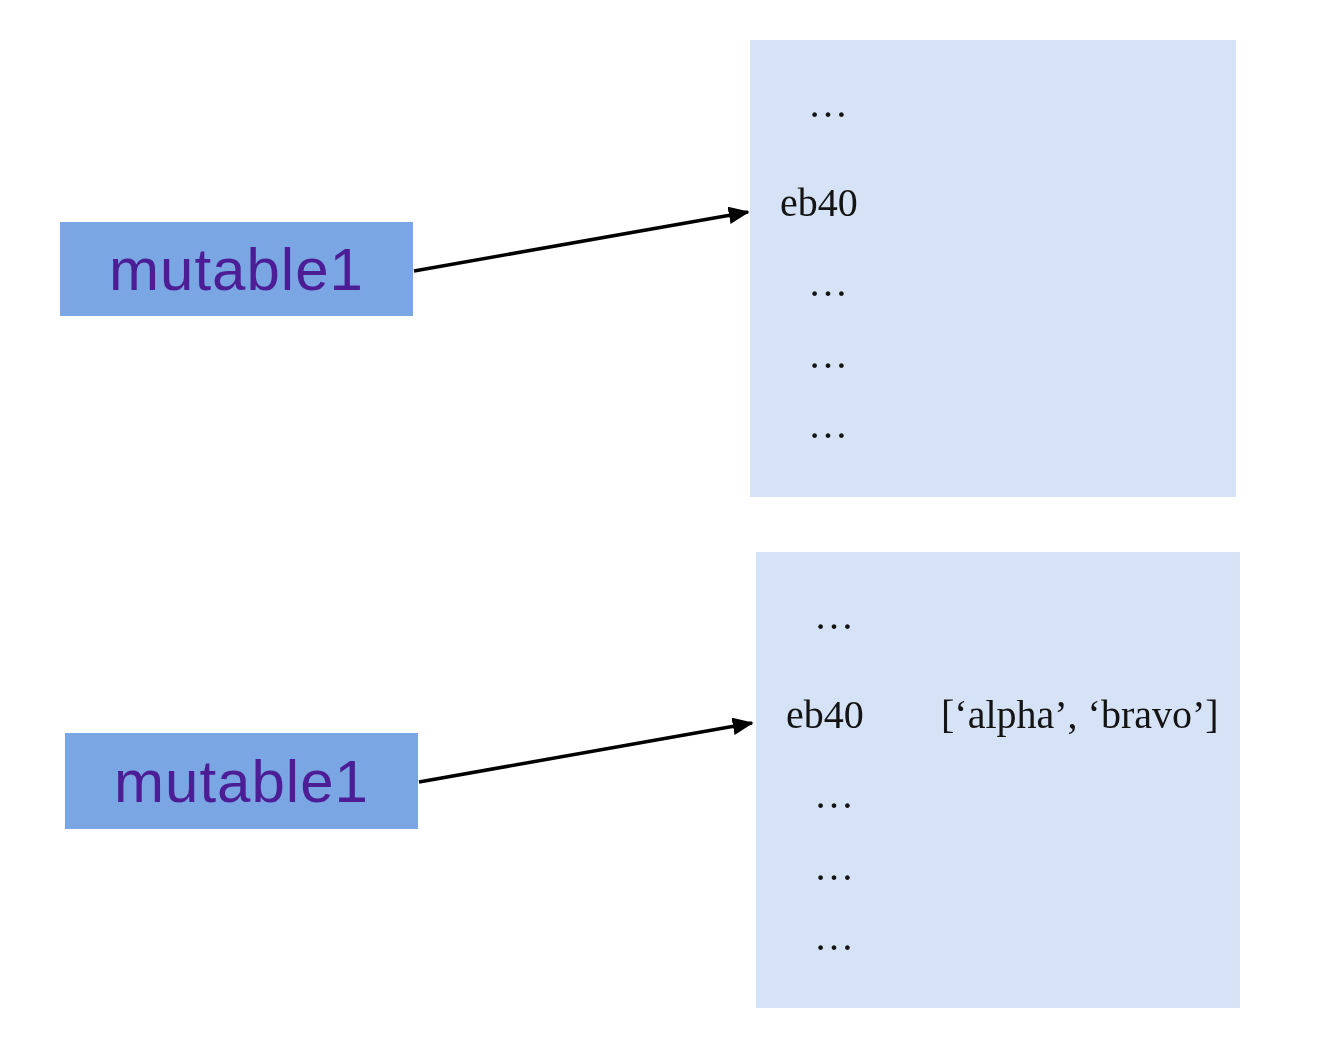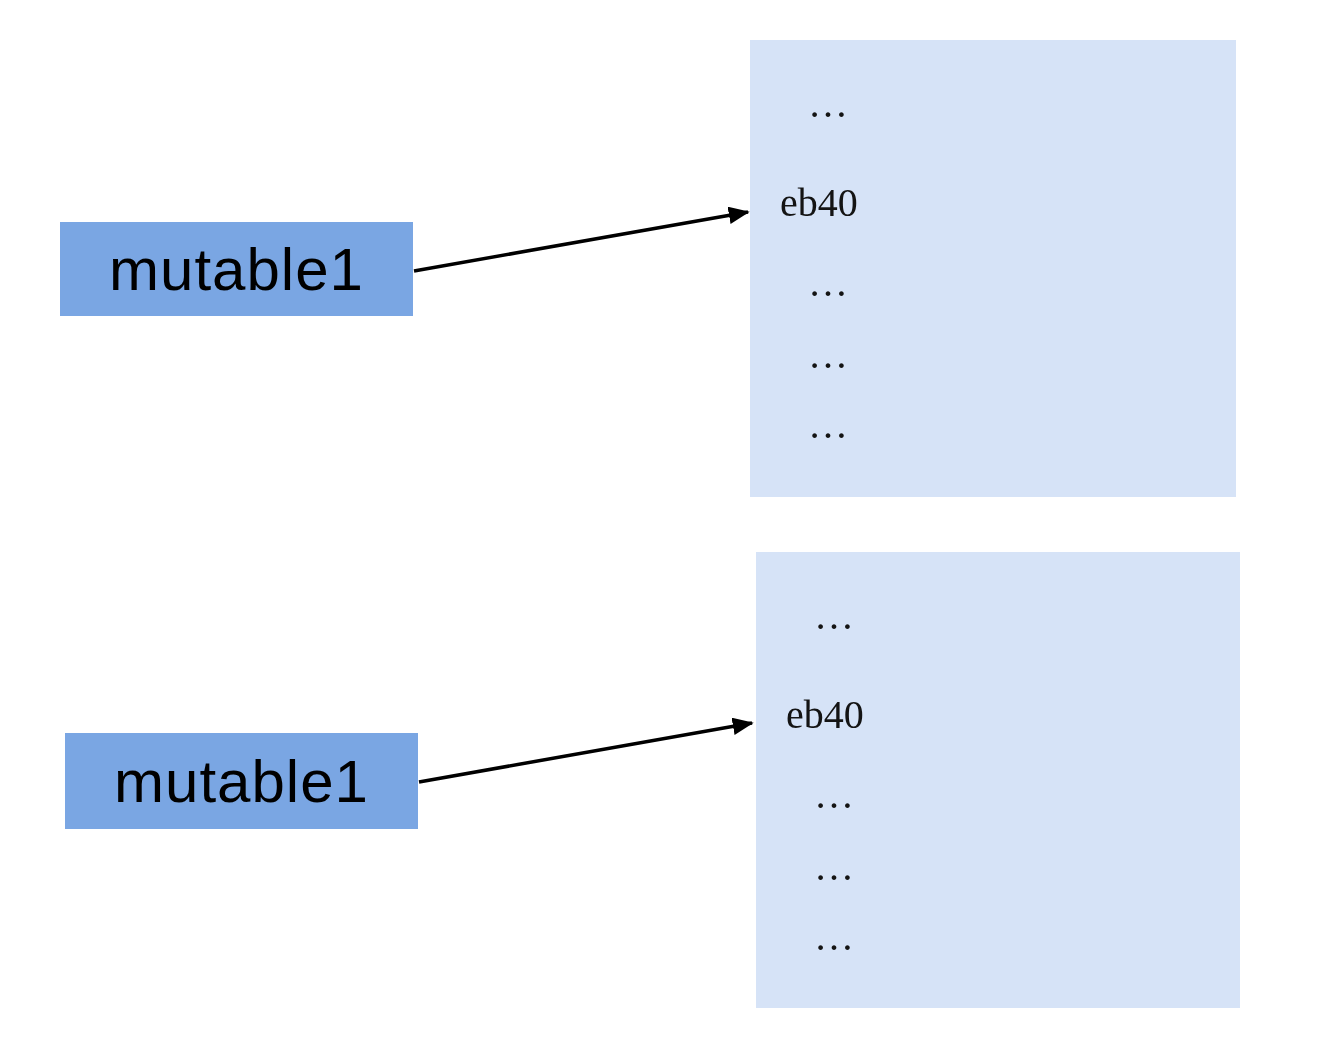--- a/index.html
+++ b/index.html
@@ -20,21 +20,21 @@
     position: absolute;
     background: var(--label-bg, #7aa6e3);
     display: flex;
     align-items: center;
     justify-content: center;
   }
   .label-box .label-text {
     font-family: "Liberation Sans", sans-serif;
     font-size: 60px;
     font-weight: 400;
-    color: #000000;
+    color: #4c1d95;
     letter-spacing: 1px;
     white-space: nowrap;
   }
   #label-1 { left: 60px;  top: 222px; width: 353px; height: 94px; }
   #label-2 { left: 65px;  top: 733px; width: 353px; height: 96px; }
 
   
   .mem-block {
     position: absolute;
     background: var(--block-bg, #d6e3f7);
@@ -114,20 +114,21 @@
   <div class="label-box" id="label-2">
     <span class="label-text">mutable1</span>
   </div>
 
   <div class="mem-block" id="block-2">
     <div class="row row-0">
       <span class="ellipsis-text">…</span>
     </div>
     <div class="row row-1">
       <span class="addr">eb40</span>
+      <span class="val">[‘alpha’, ‘bravo’]</span>
     </div>
     <div class="row row-2">
       <span class="ellipsis-text">…</span>
     </div>
     <div class="row row-3">
       <span class="ellipsis-text">…</span>
     </div>
     <div class="row row-4">
       <span class="ellipsis-text">…</span>
     </div>

